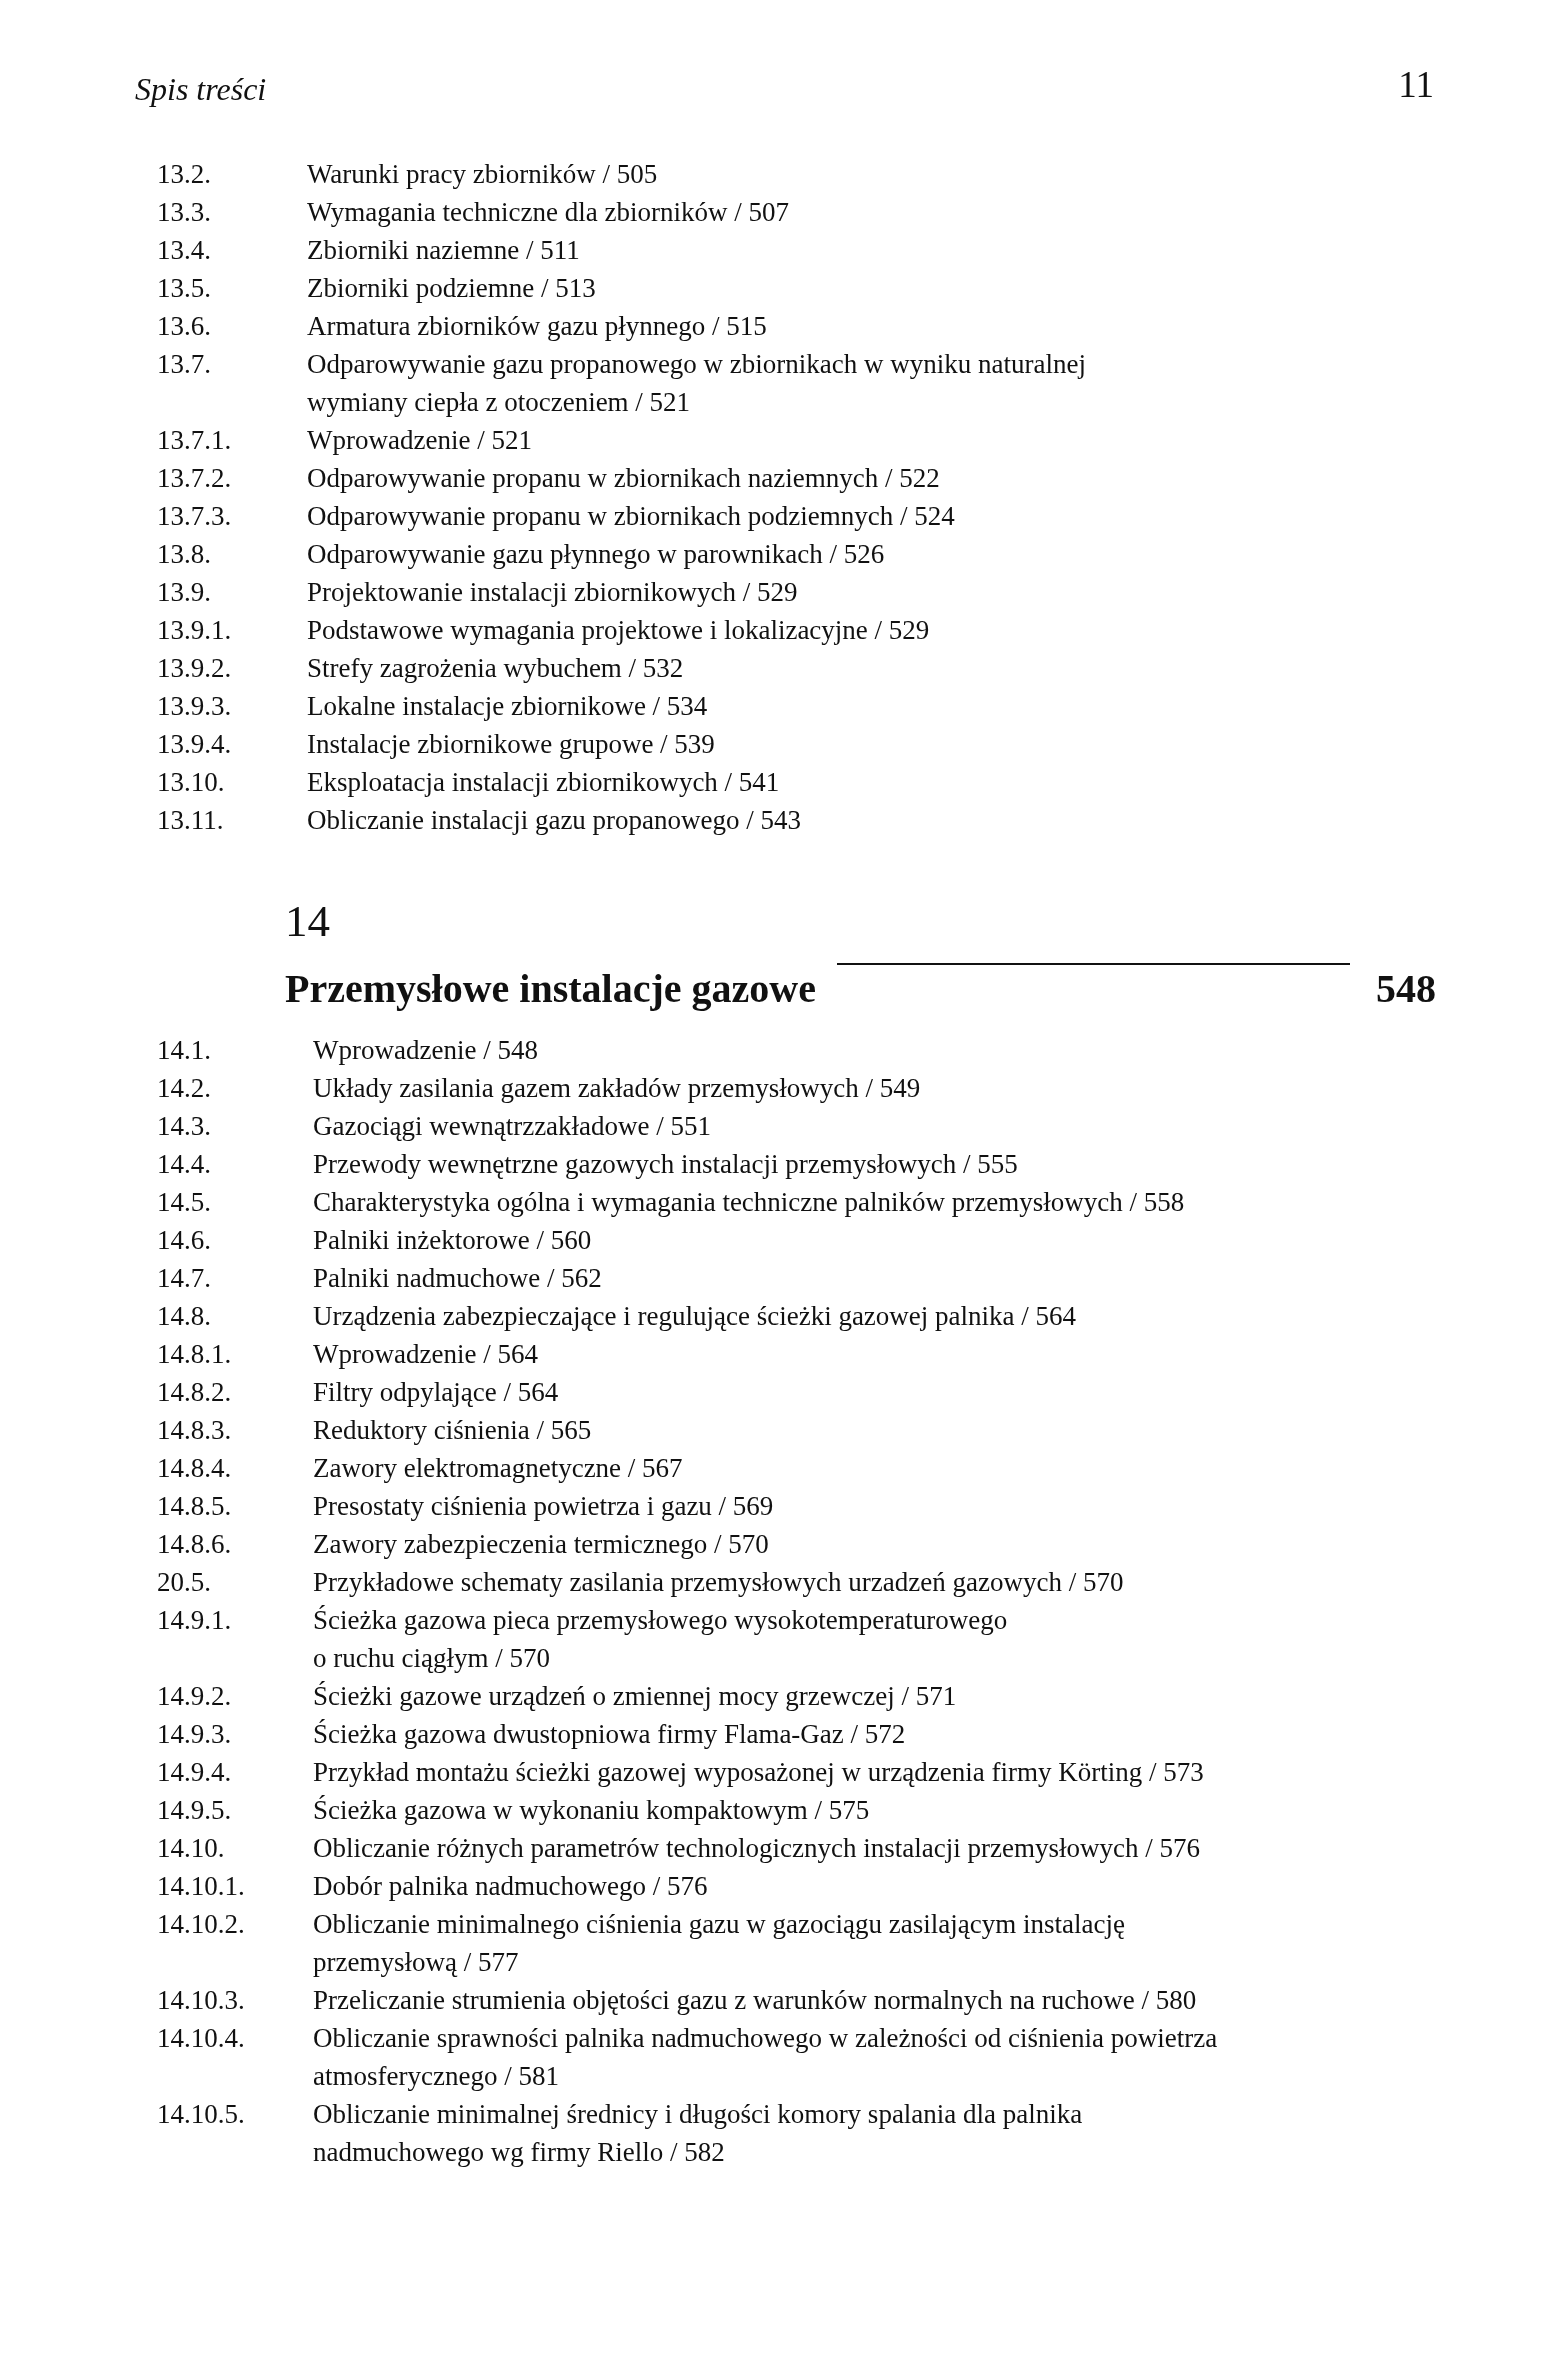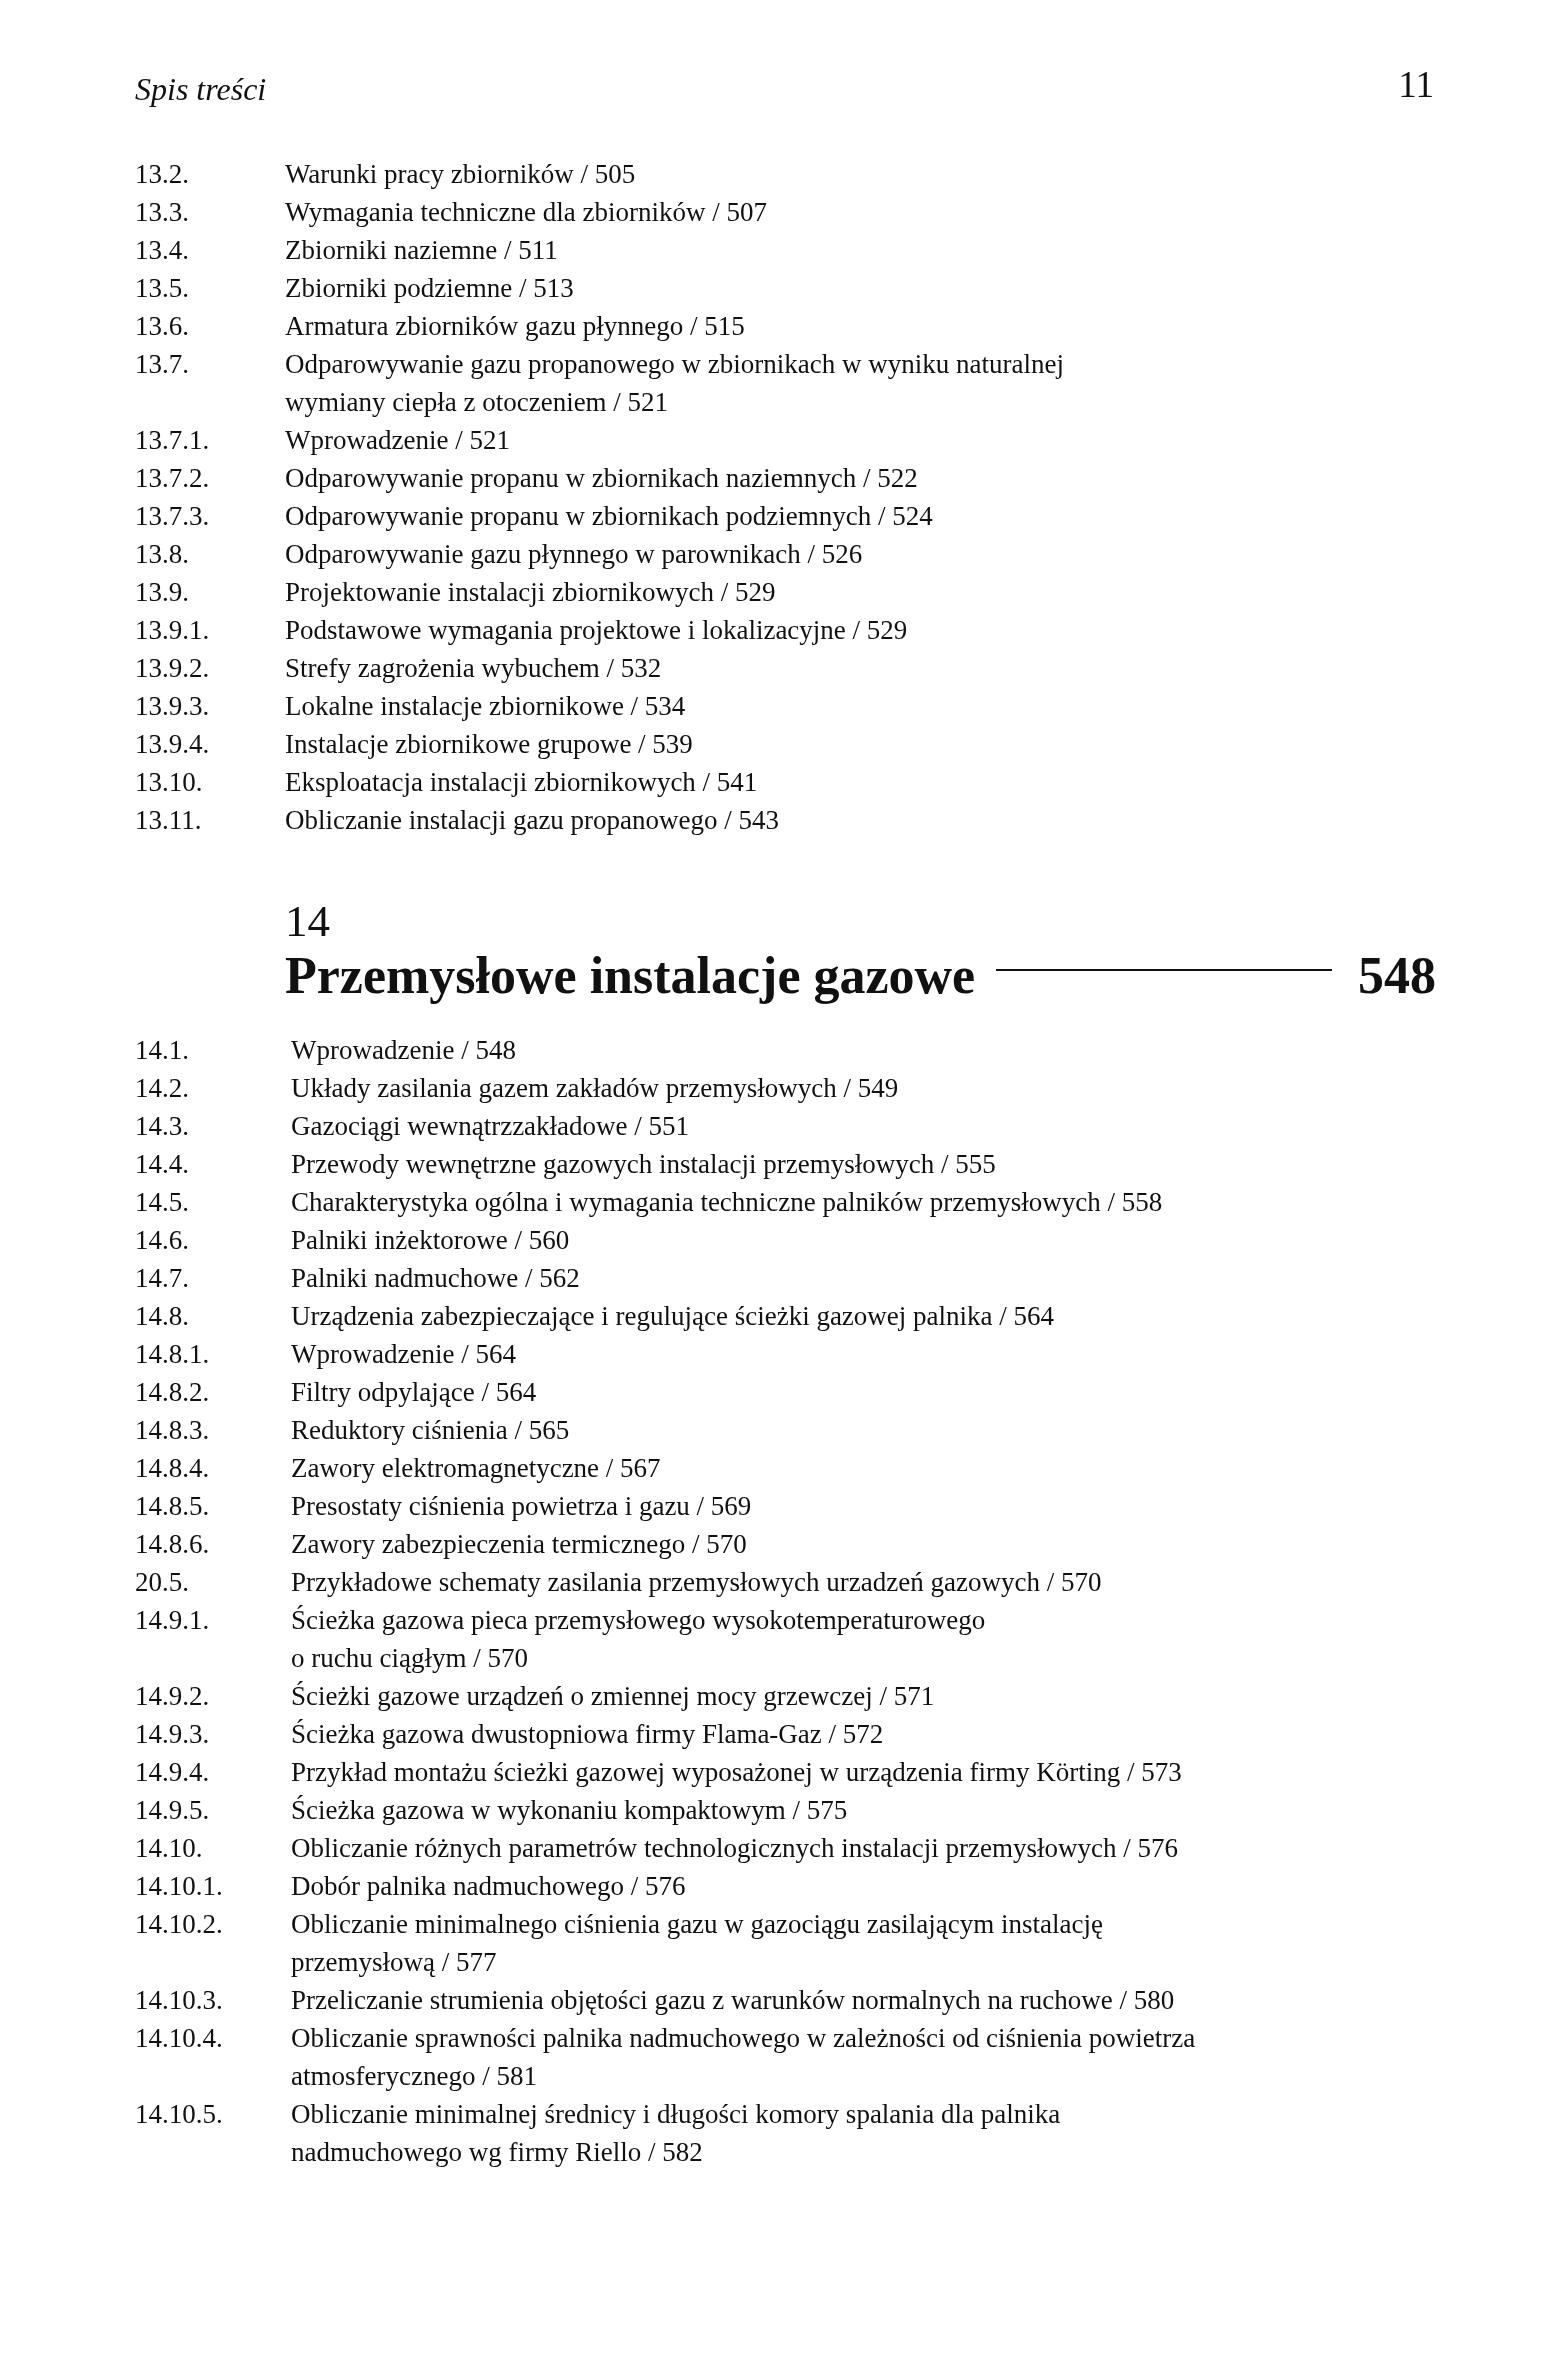--- a/index.html
+++ b/index.html
@@ -10,26 +10,26 @@
   .running-head {
     position: absolute; left: 135px; top: 71px;
     font-style: italic; font-size: 32px;
   }
   .page-number {
     position: absolute; right: 132px; top: 63px;
     font-weight: normal; font-size: 37px;
   }
   .toc-block { position: absolute; left: 135px; width: 1304px; }
   .toc-entry { display: flex; font-size: 27px; line-height: 38px; }
-  .toc-num { width: 150px; flex: none; }
+  .toc-num { width: 150px; flex: none; margin-left: 22px; }
   .toc-title { flex: 1; }
   #block13 { top: 155px; }
   .chapter { position: absolute; left: 285px; top: 895px; width: 1151px; }
   .chapter-num { font-weight: normal; font-size: 45px; line-height: 52px; }
-  .chapter-row { display: flex; align-items: center; font-weight: bold; font-size: 52px; line-height: 52px; margin-top: 3px; }
+  .chapter-row { display: flex; align-items: flex-start; font-weight: bold; font-size: 40px; line-height: 52px; margin-top: 16px; }
   .chapter-title { flex: none; }
   .chapter-rule { flex: 1; border-bottom: 2.6px solid #111; margin: 0 26px 12px 21px; }
   .chapter-page { flex: none; }
   #block14 { top: 1031px; }
   #block14 .toc-num { width: 156px; }
 </style>
 </head>
 <body>
 
 <div class="running-head">Spis treści</div>

